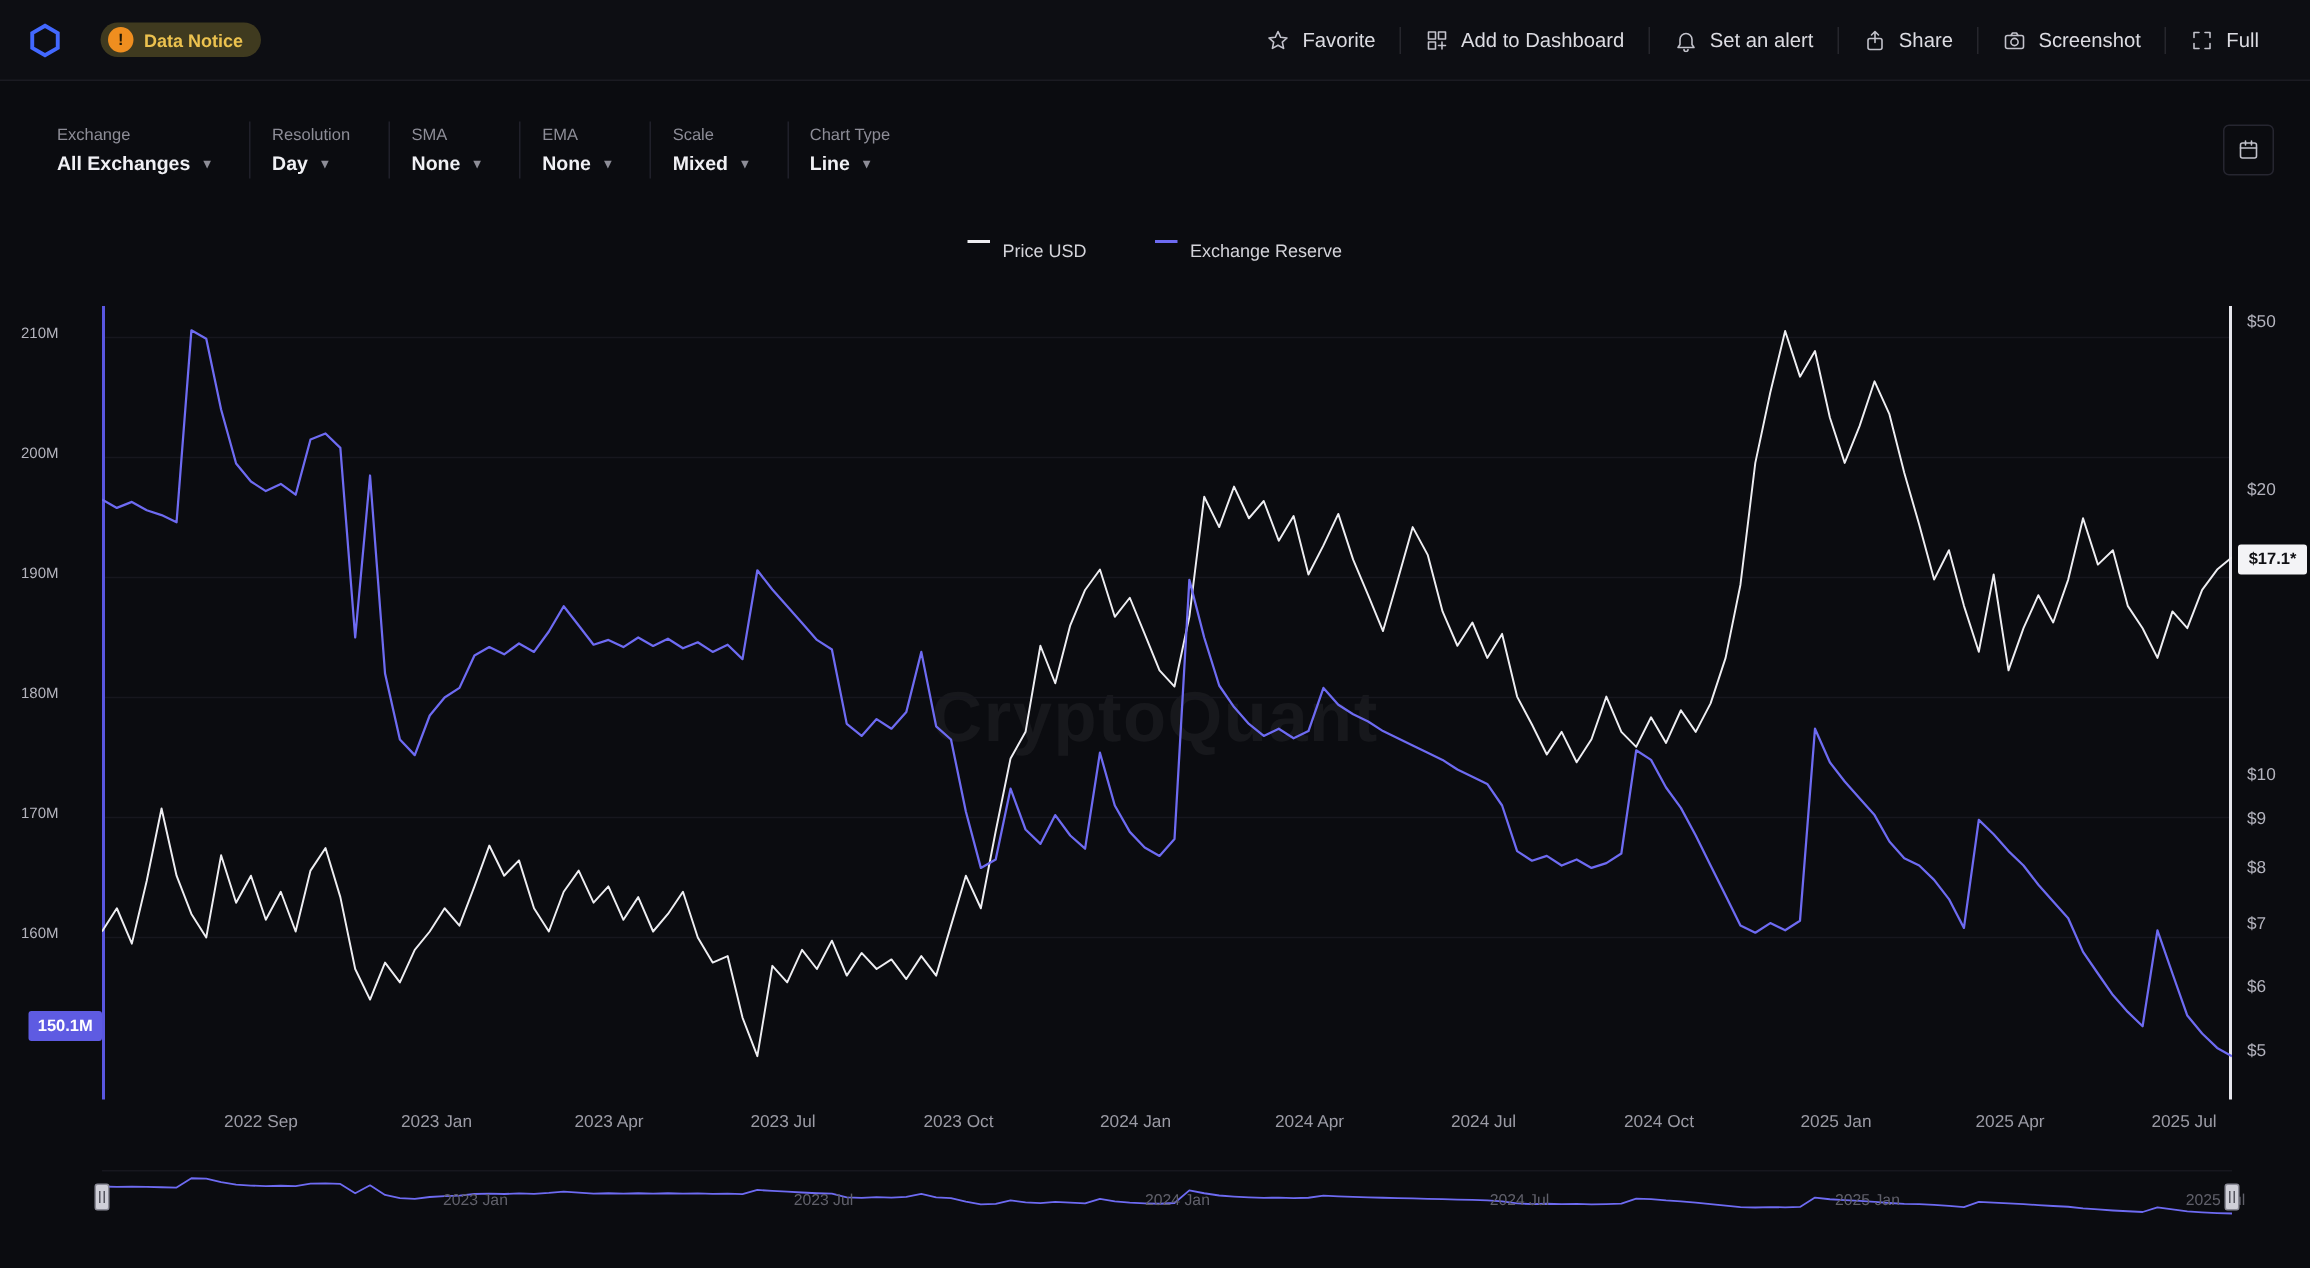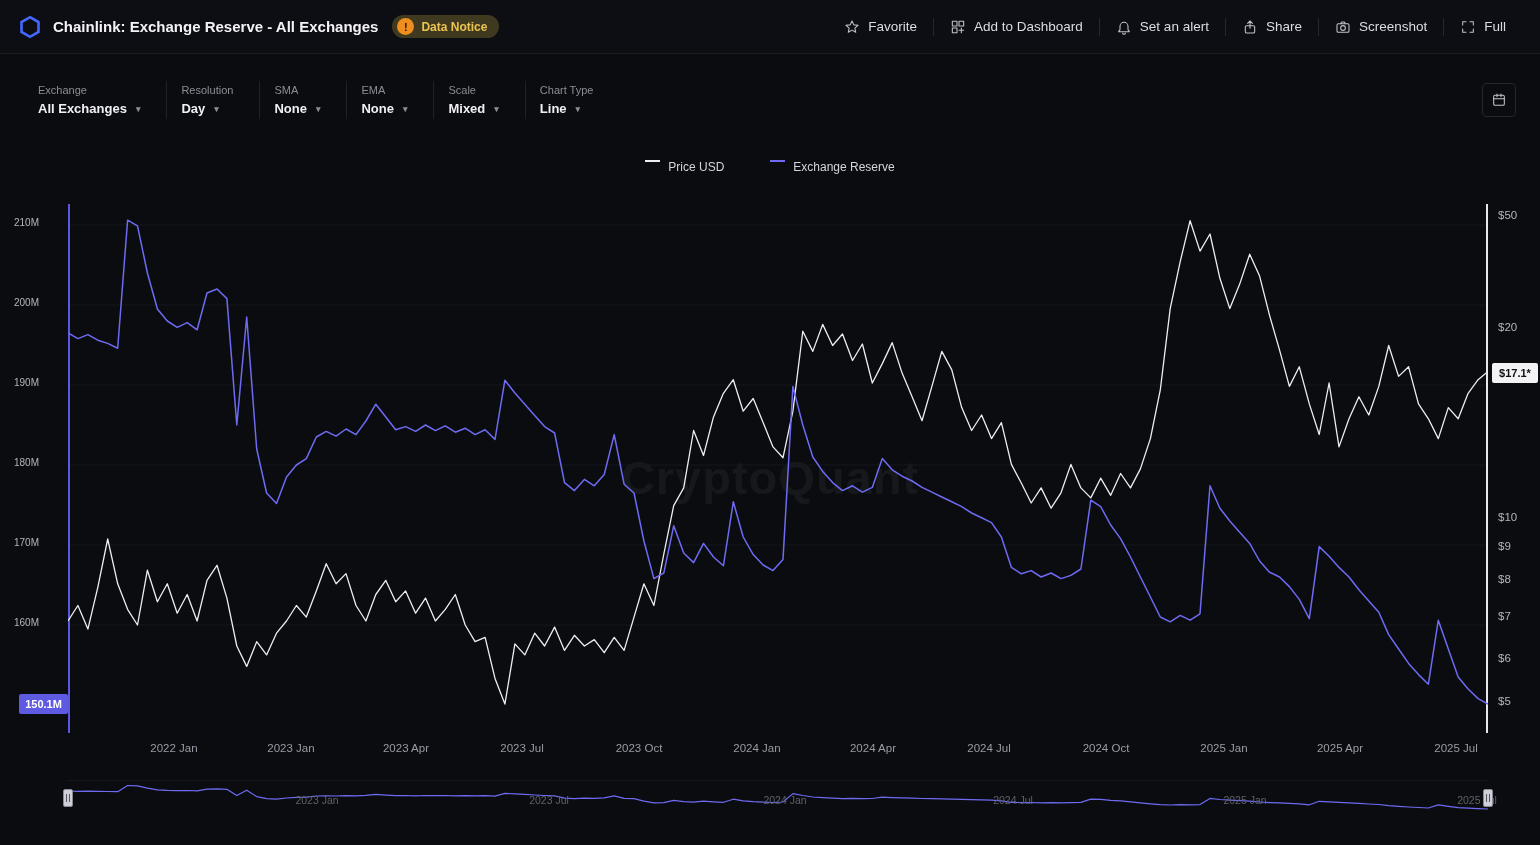--- a/index.html
+++ b/index.html
@@ -38,21 +38,21 @@
   .rbtn.active { color:#6f8dff; }
   .calbtn { width:34px; height:34px; border:1px solid #262630; border-radius:4px; margin-left:8px;
             display:flex; align-items:center; justify-content:center; cursor:pointer; }
   
   .legend { position:absolute; top:160px; left:0; width:100%; display:flex; justify-content:center; gap:46px; }
   .litem { display:flex; align-items:flex-start; gap:8px; font-size:12px; color:#d4d4da; cursor:pointer; }
   .dash { width:15px; height:2px; }
   
   .ytick { position:absolute; left:14px; width:48px; text-align:left; font-size:10px; color:#b4b4be; }
   .ytick-r { position:absolute; left:1498px; font-size:11.5px; color:#b4b4be; }
-  .badge-l { position:absolute; left:19px; top:694px; width:49px; height:20px; background:#5e5be2; color:#fff;
+  .badge-l { position:absolute; left:19px; top:674px; width:49px; height:20px; background:#5e5be2; color:#fff;
              font-size:11px; font-weight:700; display:flex; align-items:center; justify-content:center; border-radius:2px; }
   .badge-r { position:absolute; left:1492px; top:363px; width:46px; height:20px; background:#f3f3f6; color:#101014;
              font-size:11px; font-weight:700; display:flex; align-items:center; justify-content:center; border-radius:2px; }
   .xtick { position:absolute; top:742px; width:90px; text-align:center; font-size:11.5px; color:#9b9ba5; }
   .watermark { position:absolute; top:450px; left:50%; transform:translateX(-50%); font-size:47px; font-weight:700;
                color:rgba(230,230,245,0.055); letter-spacing:1px; pointer-events:none; }
   .mainplot { position:absolute; left:68px; top:200px; }
   
   .nav { position:absolute; left:68px; top:780px; width:1420px; height:34px; border-top:1px solid #17171e; }
   .nav svg { position:absolute; left:0; top:0; }
@@ -61,21 +61,20 @@
             border-radius:2px; display:flex; align-items:center; justify-content:center; gap:2px; z-index:2; cursor:ew-resize; }
   .handle i { display:block; width:1px; height:8px; background:#55555f; }
 </style>
 </head>
 <body>
 
 <div class="hdr">
   <svg class="logo" viewBox="0 0 24 24">
     <path d="M12 2.2l8.5 4.9v9.8L12 21.8l-8.5-4.9V7.1z" fill="none" stroke="#4268ff" stroke-width="2.6"></path>
   </svg>
-  <div class="title">Chainlink: Exchange Reserve - All Exchanges</div>
   <div class="pill">
     <span class="pill-ic">!</span>
     <span class="pill-tx">Data Notice</span>
   </div>
   <div class="hdr-actions">
     <div class="hact">
       <svg class="ic" width="16" height="16" viewBox="0 0 24 24">
           <path d="M12 3l2.7 5.8 6.3.7-4.7 4.2 1.3 6.2-5.6-3.2-5.6 3.2 1.3-6.2L3 9.5l6.3-.7z"></path>
         </svg>
       <span>Favorite</span>
@@ -216,21 +215,21 @@
   <line x1="0" y1="185" x2="1420" y2="185" stroke="#17171e"></line>
   <line x1="0" y1="265" x2="1420" y2="265" stroke="#17171e"></line>
   <line x1="0" y1="345" x2="1420" y2="345" stroke="#17171e"></line>
   <line x1="0" y1="425" x2="1420" y2="425" stroke="#17171e"></line>
   <line x1="1" y1="4" x2="1" y2="533" stroke="#5a57e0" stroke-width="2"></line>
   <line x1="1419" y1="4" x2="1419" y2="533" stroke="#e6e6ec" stroke-width="2"></line>
 <polyline points="0.0,421.0 9.9,405.5 19.9,429.1 29.8,387.3 39.7,339.0 49.7,383.8 59.6,409.3 69.5,425.0 79.4,370.2 89.4,401.8 99.3,383.8 109.2,413.2 119.2,394.5 129.1,421.0 139.0,380.4 149.0,365.3 158.9,398.1 168.8,446.0 178.7,466.4 188.7,441.7 198.6,454.9 208.5,433.2 218.5,421.0 228.4,405.5 238.3,417.1 248.3,390.9 258.2,363.7 268.1,383.8 278.0,373.6 288.0,405.5 297.9,421.0 307.8,394.5 317.8,380.4 327.7,401.8 337.6,390.9 347.6,413.2 357.5,398.1 367.4,421.0 377.3,409.3 387.3,394.5 397.2,425.0 407.1,441.7 417.1,437.4 427.0,478.4 436.9,504.1 446.9,443.9 456.8,454.9 466.7,433.2 476.6,446.0 486.6,427.1 496.5,450.4 506.4,435.3 516.4,446.0 526.3,439.6 536.2,452.7 546.2,437.4 556.1,450.4 566.0,417.1 575.9,383.8 585.9,405.5 595.8,354.2 605.7,305.6 615.7,287.9 625.6,230.5 635.5,255.5 645.5,216.9 655.4,193.3 665.3,179.7 675.2,211.2 685.2,198.5 695.1,222.6 705.0,246.9 715.0,257.7 724.9,211.2 734.8,131.2 744.8,151.4 754.7,124.4 764.6,145.5 774.5,134.0 784.5,160.5 794.4,144.0 804.3,183.0 814.3,163.6 824.2,142.6 834.1,173.1 844.1,196.8 854.0,220.7 863.9,186.4 873.8,151.4 883.8,169.9 893.7,207.6 903.6,230.5 913.6,215.0 923.5,238.6 933.4,222.6 943.4,264.4 953.3,283.0 963.2,303.0 973.1,287.9 983.1,308.2 993.0,292.8 1002.9,264.4 1012.9,287.9 1022.8,297.9 1032.7,278.2 1042.7,295.3 1052.6,273.5 1062.5,287.9 1072.4,268.9 1082.4,238.6 1092.3,189.8 1102.2,108.6 1112.2,61.7 1122.1,20.7 1132.0,51.1 1142.0,34.0 1151.9,78.3 1161.8,108.6 1171.7,84.1 1181.7,54.2 1191.6,76.1 1201.5,115.1 1211.5,149.9 1221.4,186.4 1231.3,166.8 1241.3,203.9 1251.2,234.5 1261.1,183.0 1271.0,246.9 1281.0,218.8 1290.9,196.8 1300.8,215.0 1310.8,186.4 1320.7,145.5 1330.6,176.4 1340.6,166.8 1350.5,203.9 1360.4,218.8 1370.3,238.6 1380.3,207.6 1390.2,218.8 1400.1,193.3 1410.1,179.7 1420.0,171.5" fill="none" stroke="#eeeef2" stroke-width="1.3" stroke-linejoin="round"></polyline>
     <polyline points="0.0,133.0 9.9,138.6 19.9,134.6 29.8,140.2 39.7,143.4 49.7,148.2 59.6,20.2 69.5,25.8 79.4,73.0 89.4,109.0 99.3,121.0 109.2,127.4 119.2,122.6 129.1,129.8 139.0,93.0 149.0,89.0 158.9,98.6 168.8,225.0 178.7,117.0 188.7,249.0 198.6,293.0 208.5,303.4 218.5,277.0 228.4,265.0 238.3,258.6 248.3,237.0 258.2,231.4 268.1,236.2 278.0,229.0 288.0,234.6 297.9,221.0 307.8,204.2 317.8,217.0 327.7,229.8 337.6,226.6 347.6,231.4 357.5,225.0 367.4,230.6 377.3,225.8 387.3,232.2 397.2,228.2 407.1,234.6 417.1,229.8 427.0,239.4 436.9,180.2 446.9,193.0 456.8,204.2 466.7,215.4 476.6,226.6 486.6,233.0 496.5,282.6 506.4,290.6 516.4,279.4 526.3,285.8 536.2,274.6 546.2,234.6 556.1,284.2 566.0,293.0 575.9,341.0 585.9,378.6 595.8,373.0 605.7,325.8 615.7,353.0 625.6,362.6 635.5,343.4 645.5,357.0 655.4,365.8 665.3,301.8 675.2,337.0 685.2,354.6 695.1,365.0 705.0,370.6 715.0,359.4 724.9,186.6 734.8,225.0 744.8,257.0 754.7,271.4 764.6,282.6 774.5,290.6 784.5,285.8 794.4,292.2 804.3,287.4 814.3,258.6 824.2,269.8 834.1,276.2 844.1,281.0 854.0,287.4 863.9,292.2 873.8,297.0 883.8,301.8 893.7,306.6 903.6,313.0 913.6,317.8 923.5,322.6 933.4,337.0 943.4,367.4 953.3,373.8 963.2,370.6 973.1,377.0 983.1,373.0 993.0,378.6 1002.9,375.4 1012.9,369.0 1022.8,300.2 1032.7,306.6 1042.7,325.0 1052.6,338.6 1062.5,357.0 1072.4,377.0 1082.4,397.0 1092.3,417.0 1102.2,421.8 1112.2,415.4 1122.1,420.2 1132.0,413.8 1142.0,285.8 1151.9,308.2 1161.8,321.0 1171.7,332.2 1181.7,343.4 1191.6,361.0 1201.5,372.2 1211.5,377.0 1221.4,386.6 1231.3,399.4 1241.3,418.6 1251.2,346.6 1261.1,356.2 1271.0,367.4 1281.0,377.0 1290.9,389.8 1300.8,401.0 1310.8,412.2 1320.7,434.6 1330.6,449.0 1340.6,463.4 1350.5,474.6 1360.4,484.2 1370.3,420.2 1380.3,449.0 1390.2,477.0 1400.1,489.0 1410.1,498.6 1420.0,504.2" fill="none" stroke="#6e6bf2" stroke-width="1.5" stroke-linejoin="round"></polyline>
   </svg>
 
-<span class="xtick" style="left:129px">2022 Jan</span>
+<span class="xtick" style="left:129px">2022 Sep</span>
 <span class="xtick" style="left:246px">2023 Jan</span>
 <span class="xtick" style="left:361px">2023 Apr</span>
 <span class="xtick" style="left:477px">2023 Jul</span>
 <span class="xtick" style="left:594px">2023 Oct</span>
 <span class="xtick" style="left:712px">2024 Jan</span>
 <span class="xtick" style="left:828px">2024 Apr</span>
 <span class="xtick" style="left:944px">2024 Jul</span>
 <span class="xtick" style="left:1061px">2024 Oct</span>
 <span class="xtick" style="left:1179px">2025 Jan</span>
 <span class="xtick" style="left:1295px">2025 Apr</span>

